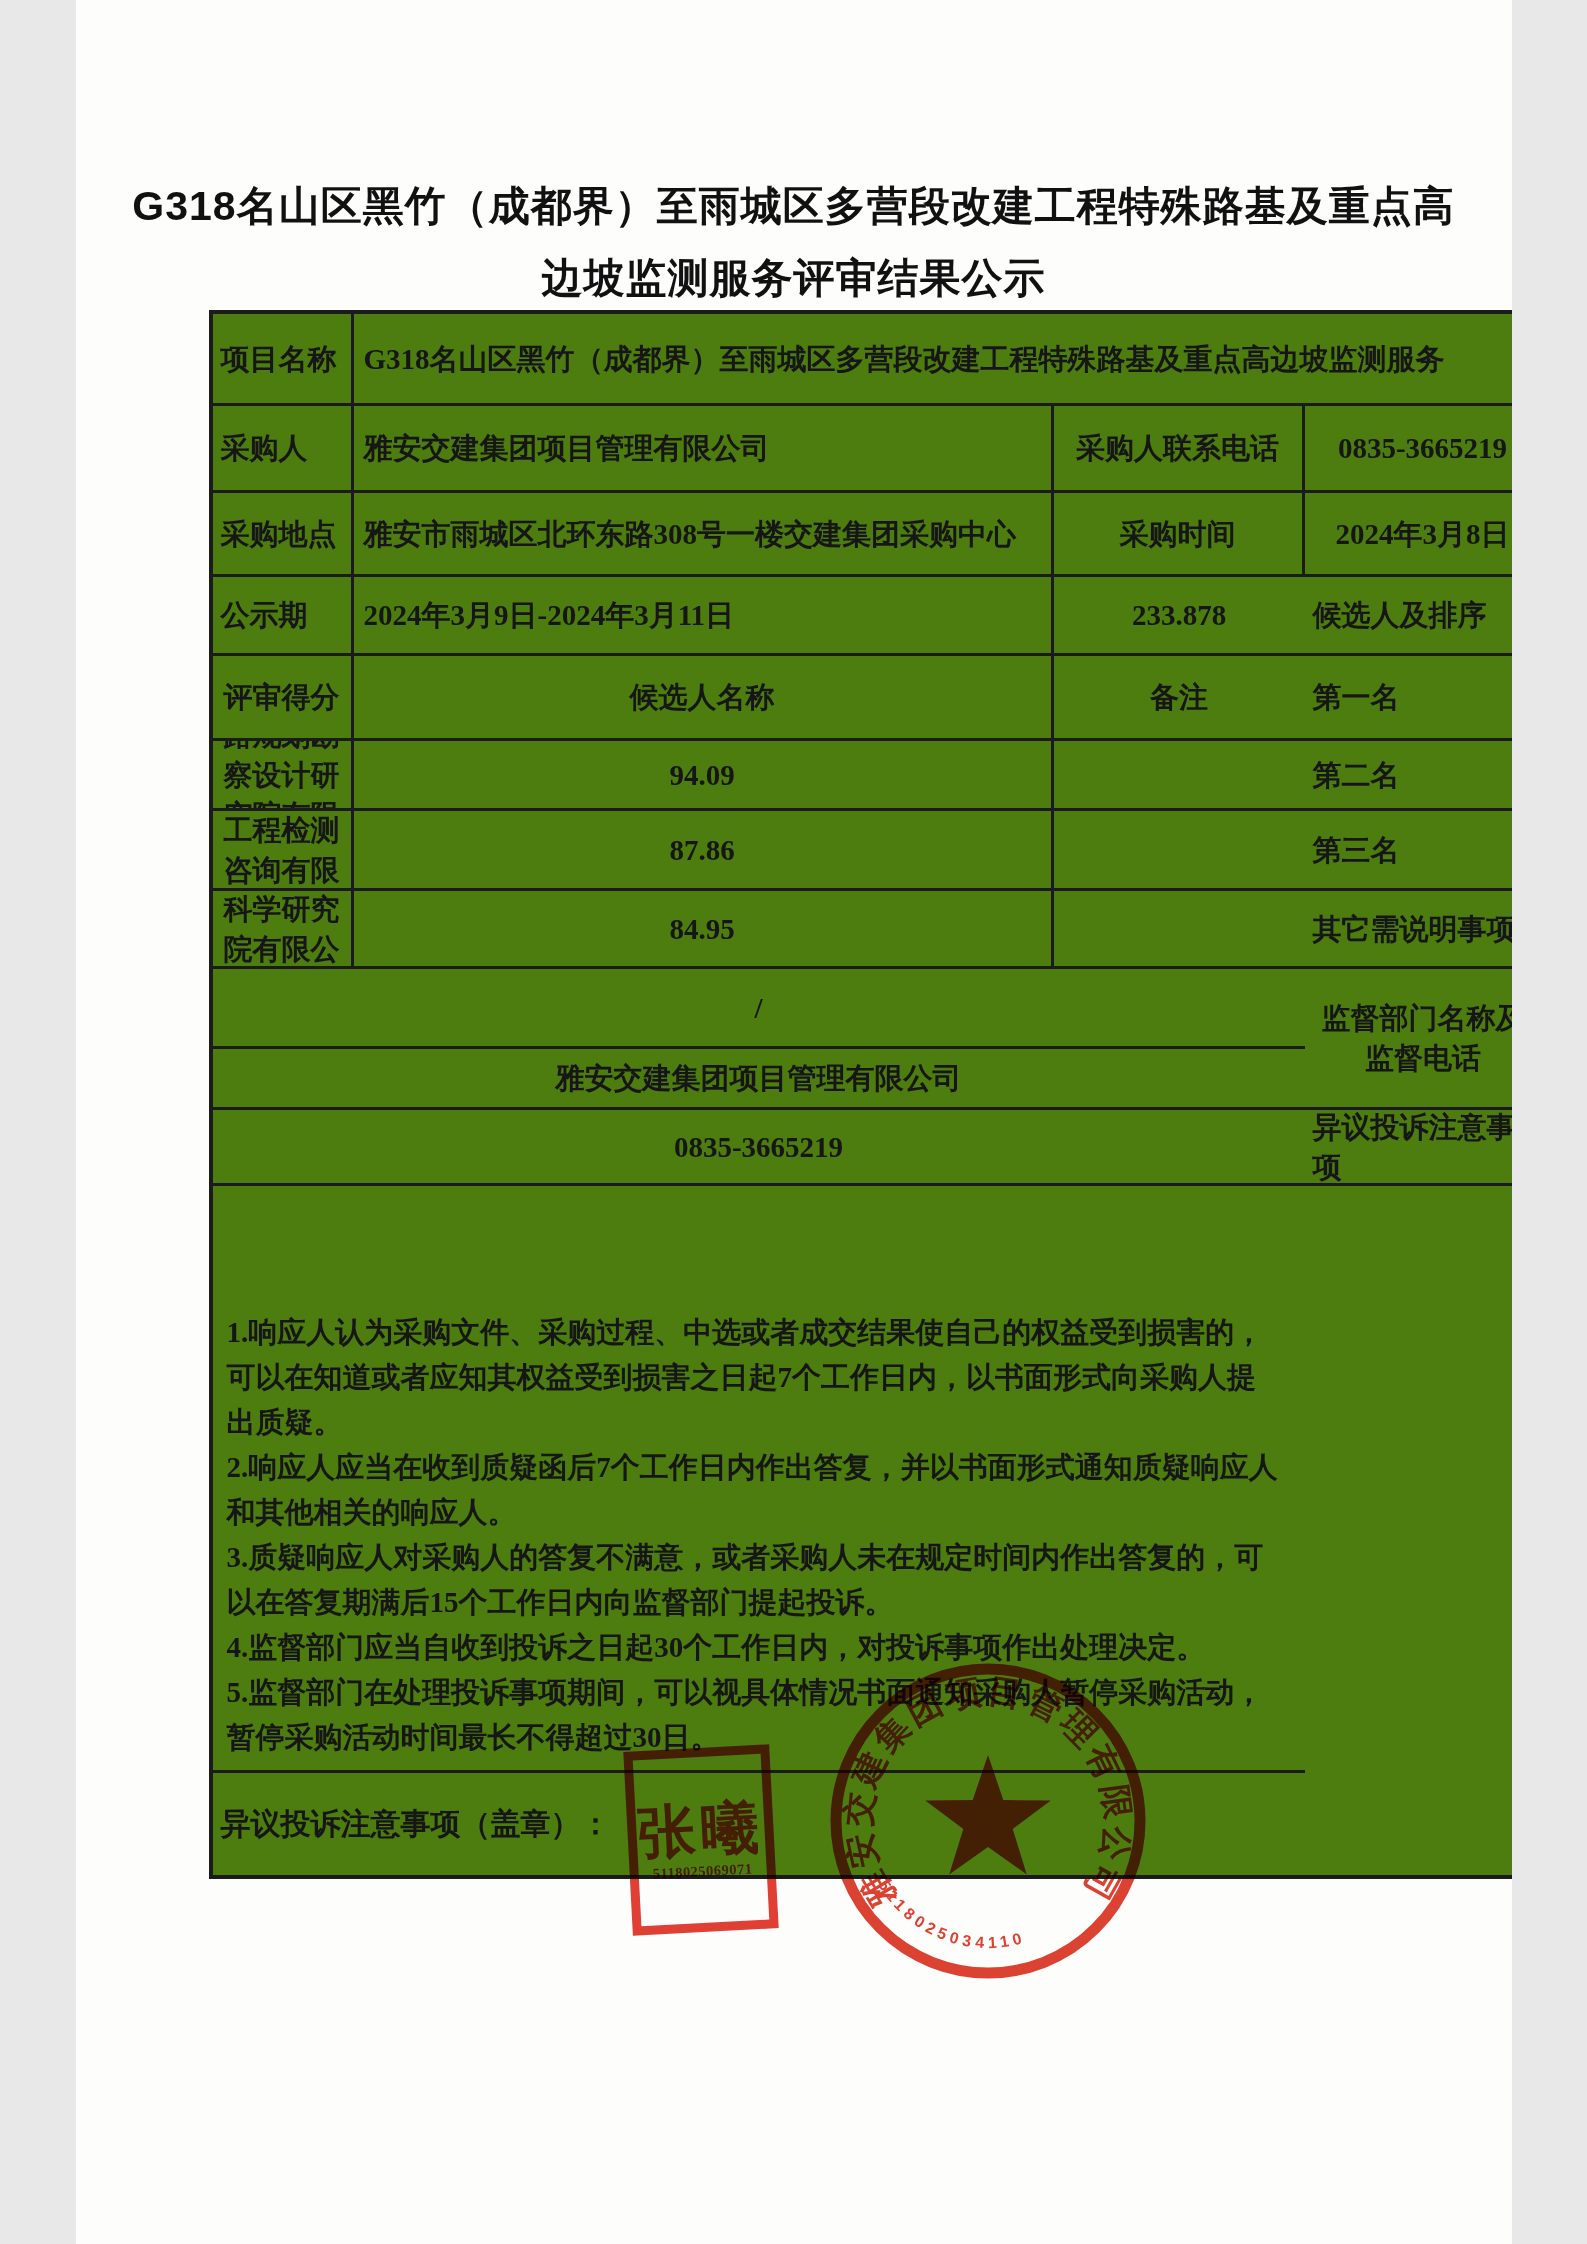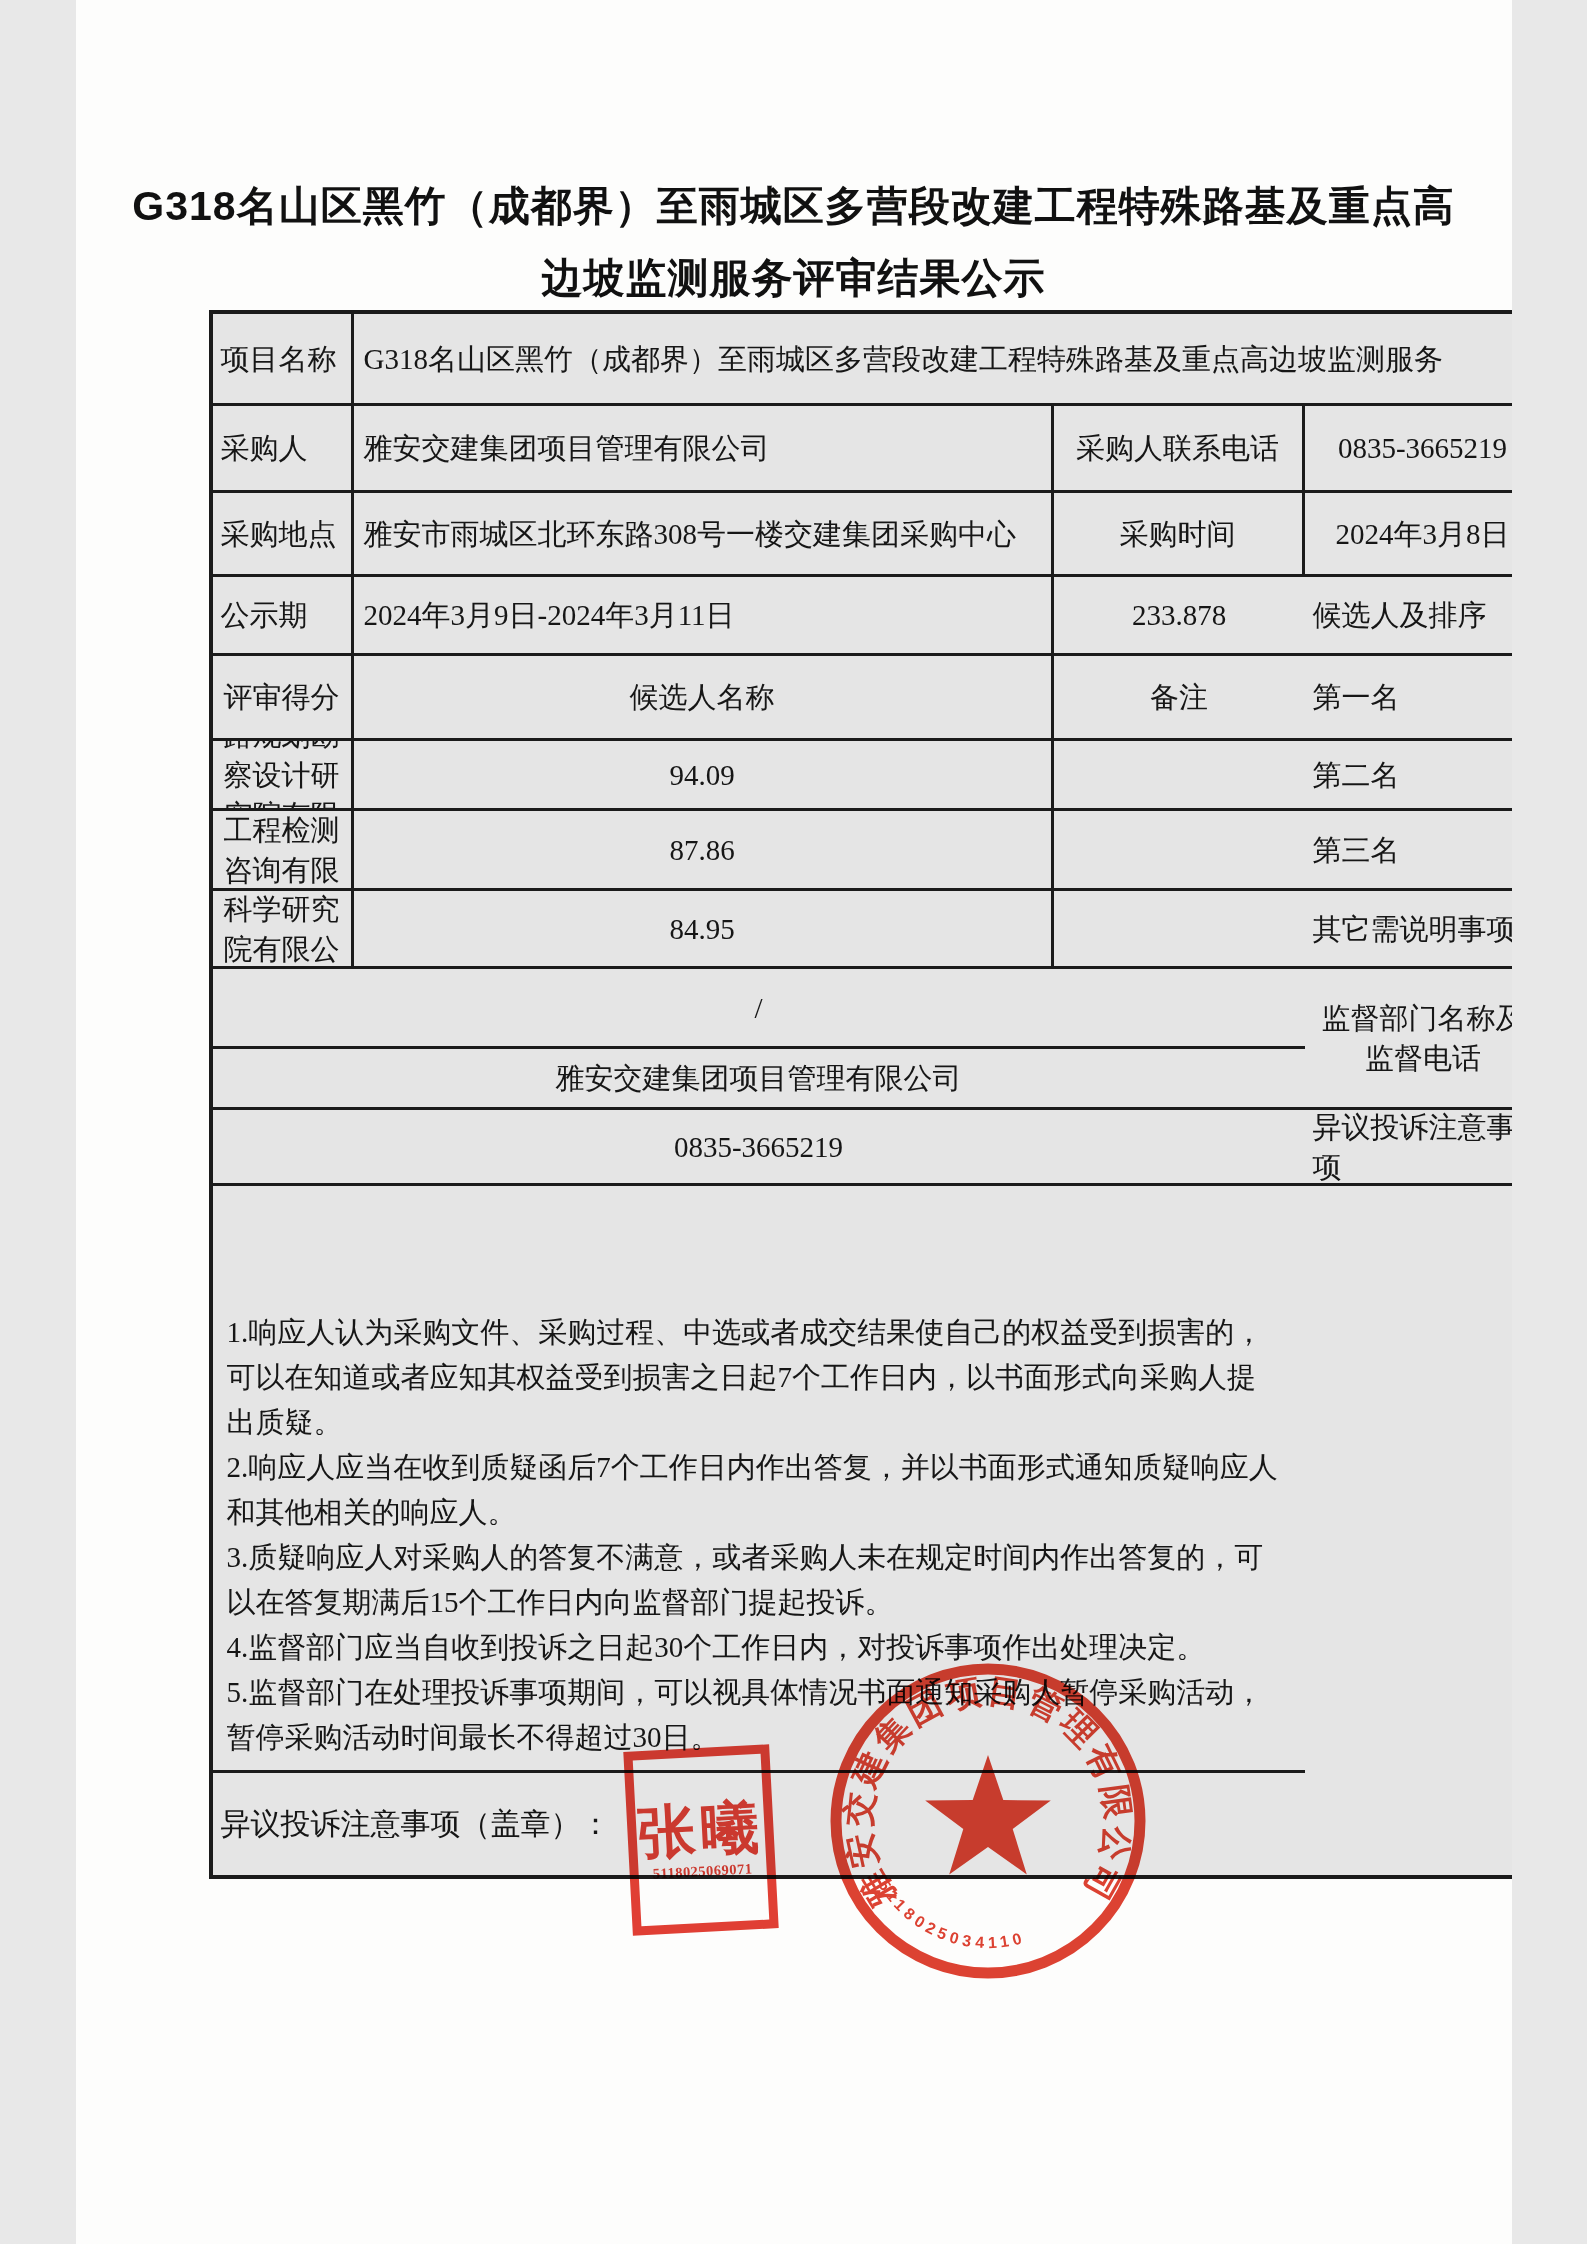--- a/index.html
+++ b/index.html
@@ -26,22 +26,23 @@
     letter-spacing: 1px;
     color: #111;
   }
   .doc-table {
     position: absolute;
     left: 133px; top: 310px;
     display: grid;
     grid-template-columns: 141px 700px 251px 236px;
     grid-template-rows: 92px 87px 84px 79px 85px 70px 80px 78px 80px 61px 76px 587px 102px;
     border: 4px solid #1b1b1b;
-    background: #e5e5e5;
+    background: #4d7c0f;
     font-size: 29px;
+    font-weight: bold;
   }
   .cell {
     border-right: 3px solid #1b1b1b;
     border-bottom: 3px solid #1b1b1b;
     display: flex;
     align-items: center;
     padding: 4px 10px;
     line-height: 40px;
     overflow: hidden;
   }

